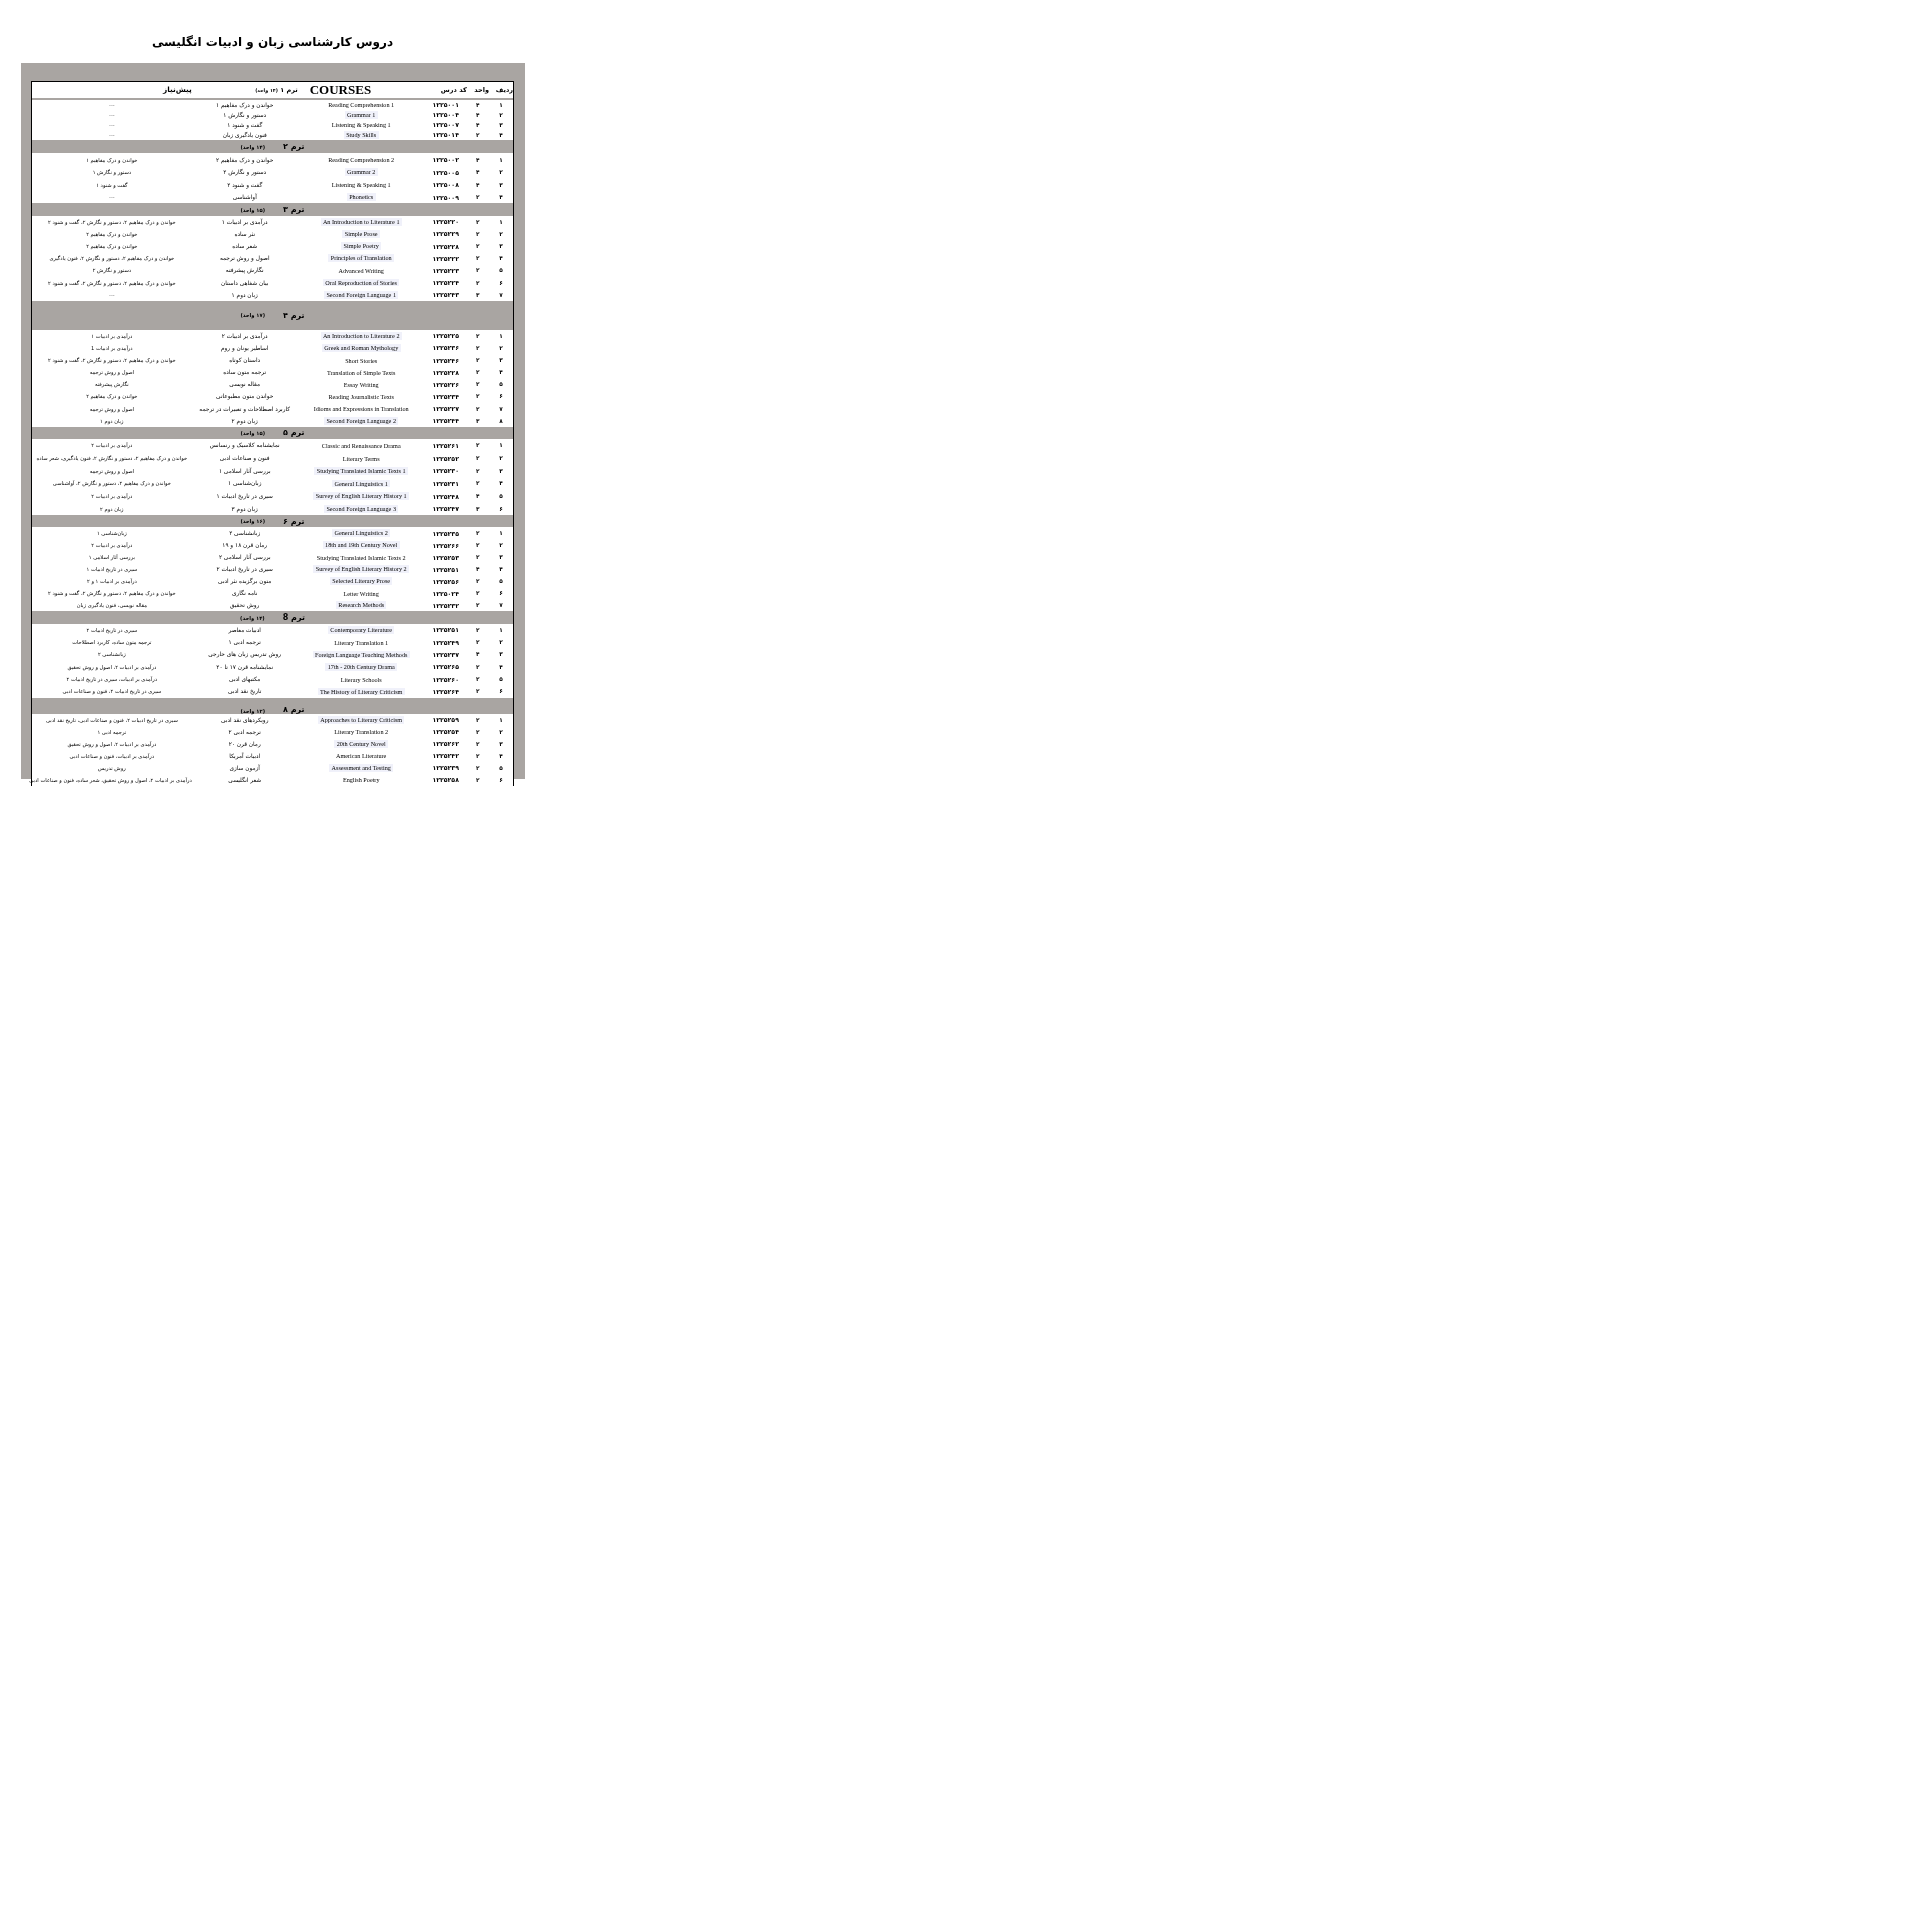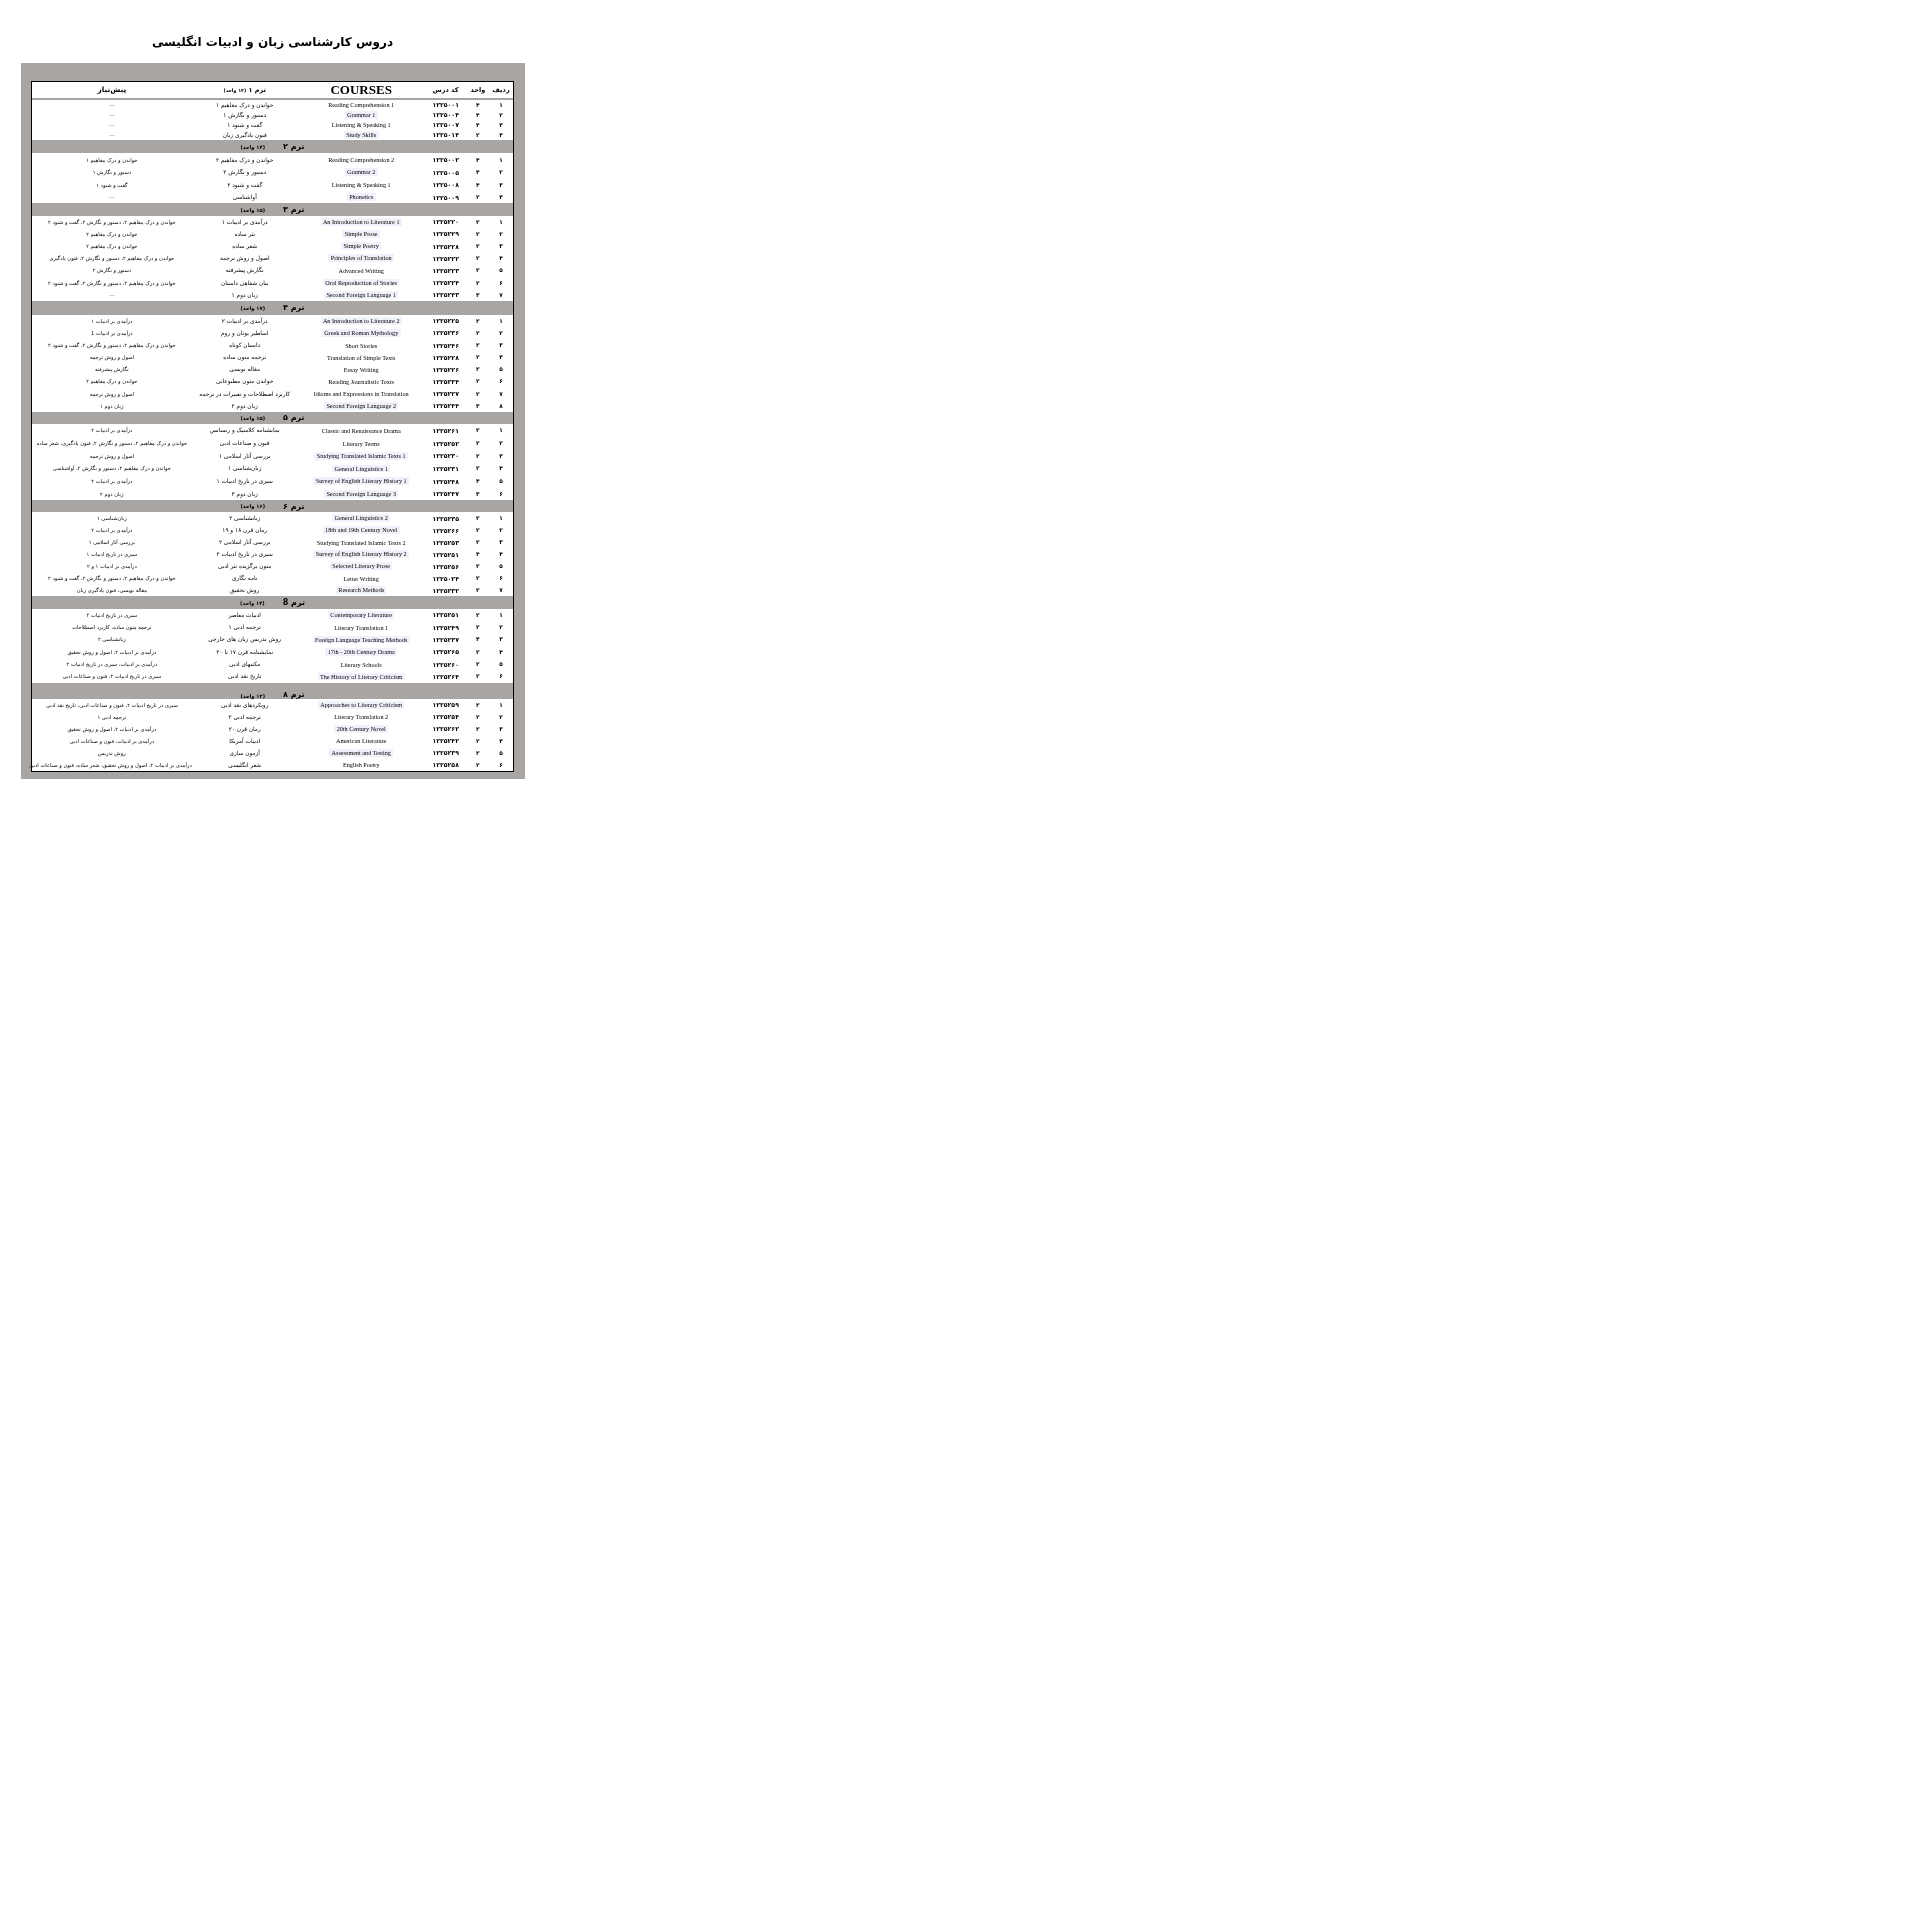--- a/index.html
+++ b/index.html
@@ -16,21 +16,21 @@
     position:absolute; left:21px; top:47px; width:504px; height:716px;
     background:#a9a5a2; box-sizing:border-box; padding:17.7px 10px 0 10px;
   }
   .ctable { width:483px; border:0.8px solid #000; box-sizing:border-box; background:#a9a5a2; }
   .grid6 {
     display:grid; direction:rtl;
     grid-template-columns:24px 22.3px 42px 127px 106px 1fr;
     align-items:center;
   }
   .header-row { background:#ffffff; height:16px; }
-  .hcell { text-align:center; font-weight:bold; font-size:6.5px; direction:rtl; }
+  .hcell { font-weight:bold; font-size:6.5px; direction:rtl;padding-left:12px; }
   .hcell.courses { font-family:"Liberation Serif","DejaVu Serif",serif; font-size:13px; direction:ltr; }
   .hcell .term-units-sm { font-size:4.8px; font-weight:bold; }
   .hcell.prereq { font-size:7.3px; }
   .divider { height:2.3px; background:#a9a5a2; }
   .band { background:#a9a5a2; text-align:center; direction:rtl; display:flex; align-items:center; justify-content:center; gap:18px; }
   .band .term-strong { font-size:8px; font-weight:bold; }
   .band .term-units { font-size:5.2px; font-weight:bold; }
   .rows-box { background:#ffffff; display:flex; flex-direction:column; }
   .crow { flex:1; }
   .cell { text-align:center; white-space:nowrap; direction:rtl; }
@@ -190,21 +190,21 @@
           </div>
           <div class="crow grid6">
             <div class="cell num">۷</div>
             <div class="cell units">۳</div>
             <div class="cell code">۱۲۲۵۲۴۳</div>
             <div class="cell en" dir="ltr"><span class="hl">Second Foreign Language 1</span></div>
             <div class="cell fa">زبان دوم ۱</div>
             <div class="cell pr">---</div>
           </div>
         </div>
-        <div class="band" style="height: 14px;">
+        <div class="band" style="height: 29px;">
           <span class="term-strong">ترم ۴</span>
           <span class="term-units">(۱۷ واحد)</span>
         </div>
         <div class="rows-box" style="height: 97px;">
           <div class="crow grid6">
             <div class="cell num">۱</div>
             <div class="cell units">۲</div>
             <div class="cell code">۱۲۲۵۲۲۵</div>
             <div class="cell en" dir="ltr"><span class="hl">An Introduction to Literature 2</span></div>
             <div class="cell fa">درآمدی بر ادبیات ۲</div>

